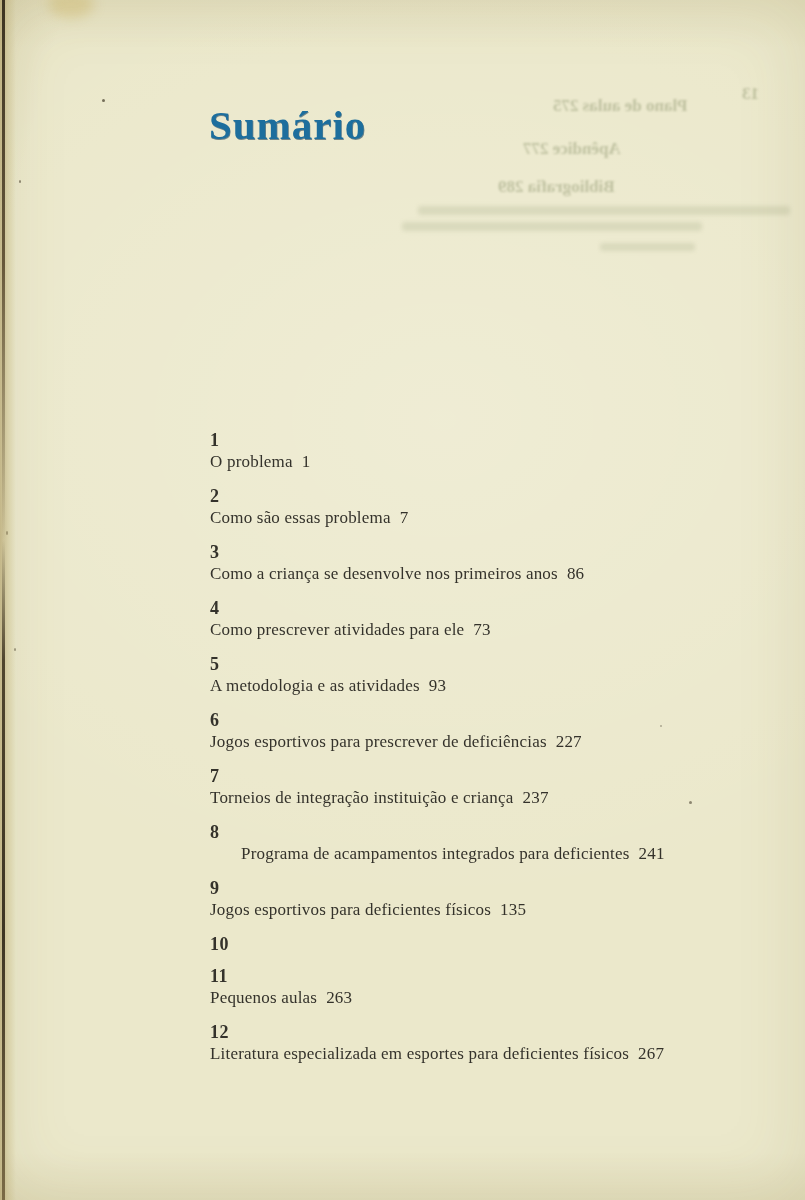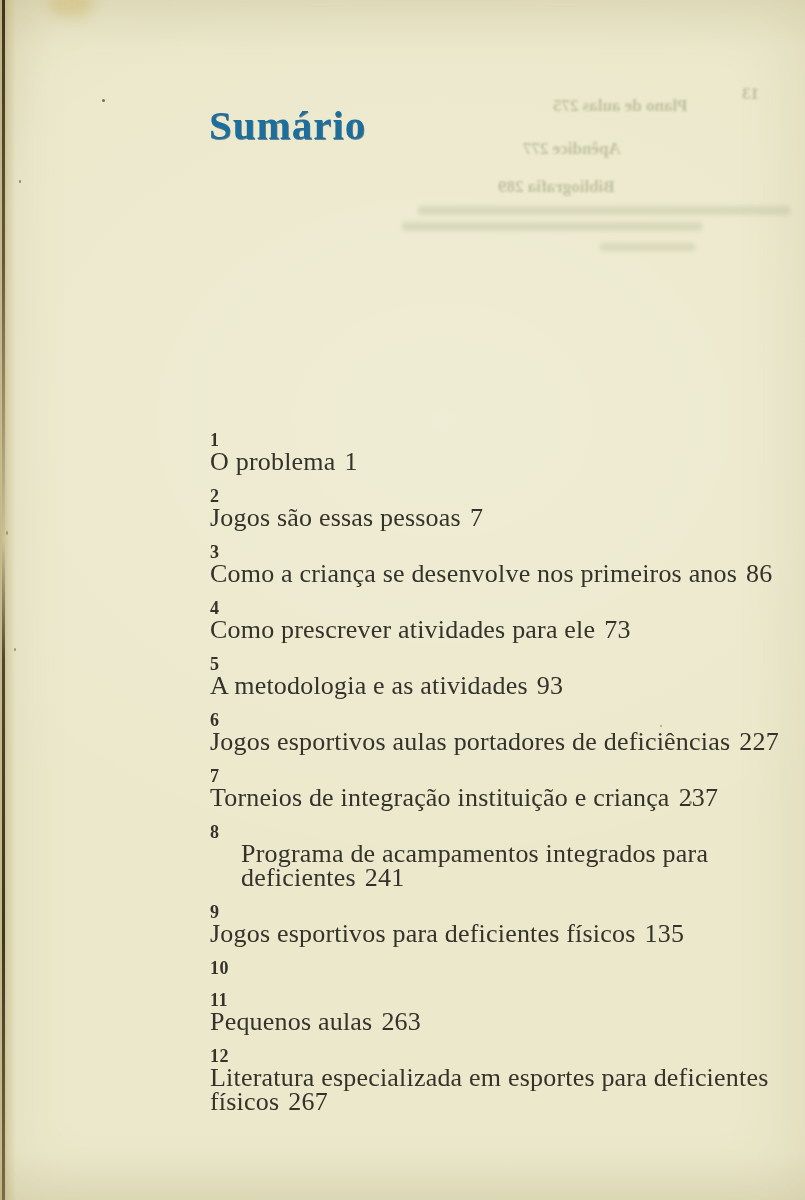--- a/index.html
+++ b/index.html
@@ -68,21 +68,21 @@
   
   .toc{
     position:absolute;left:210px;top:430px;width:570px;
     color:#34322b;
   }
   .toc-entry{margin-bottom:12px;}
   .toc-num{
     font-size:18px;font-weight:bold;line-height:20px;
     letter-spacing:0.5px;
   }
-  .toc-line{font-size:26px;line-height:24px;letter-spacing:0.2px;}
+  .toc-line{font-size:17px;line-height:24px;letter-spacing:0.2px;}
   .toc-line.indent{padding-left:31px;}
   .toc-page{margin-left:9px;}
 </style>
 </head>
 <body>
 
 <div class="page">
   <div class="stain-top"></div>
   <div class="speck s1"></div>
   <div class="speck s2"></div>
@@ -108,21 +108,21 @@
   <div class="toc-entry">
     <div class="toc-num">1</div>
     <div class="toc-line">
       <span>O problema</span><span class="toc-page">1</span>
     </div>
   </div>
 
   <div class="toc-entry">
     <div class="toc-num">2</div>
     <div class="toc-line">
-      <span>Jogos são essas pessoas</span><span class="toc-page">7</span>
+      <span>Como são essas problema</span><span class="toc-page">7</span>
     </div>
   </div>
 
   <div class="toc-entry">
     <div class="toc-num">3</div>
     <div class="toc-line">
       <span>Como a criança se desenvolve nos primeiros anos</span><span class="toc-page">86</span>
     </div>
   </div>
 
@@ -136,21 +136,21 @@
   <div class="toc-entry">
     <div class="toc-num">5</div>
     <div class="toc-line">
       <span>A metodologia e as atividades</span><span class="toc-page">93</span>
     </div>
   </div>
 
   <div class="toc-entry">
     <div class="toc-num">6</div>
     <div class="toc-line">
-      <span>Jogos esportivos aulas portadores de deficiências</span><span class="toc-page">227</span>
+      <span>Jogos esportivos para prescrever de deficiências</span><span class="toc-page">227</span>
     </div>
   </div>
 
   <div class="toc-entry">
     <div class="toc-num">7</div>
     <div class="toc-line">
       <span>Torneios de integração instituição e criança</span><span class="toc-page">237</span>
     </div>
   </div>
 

